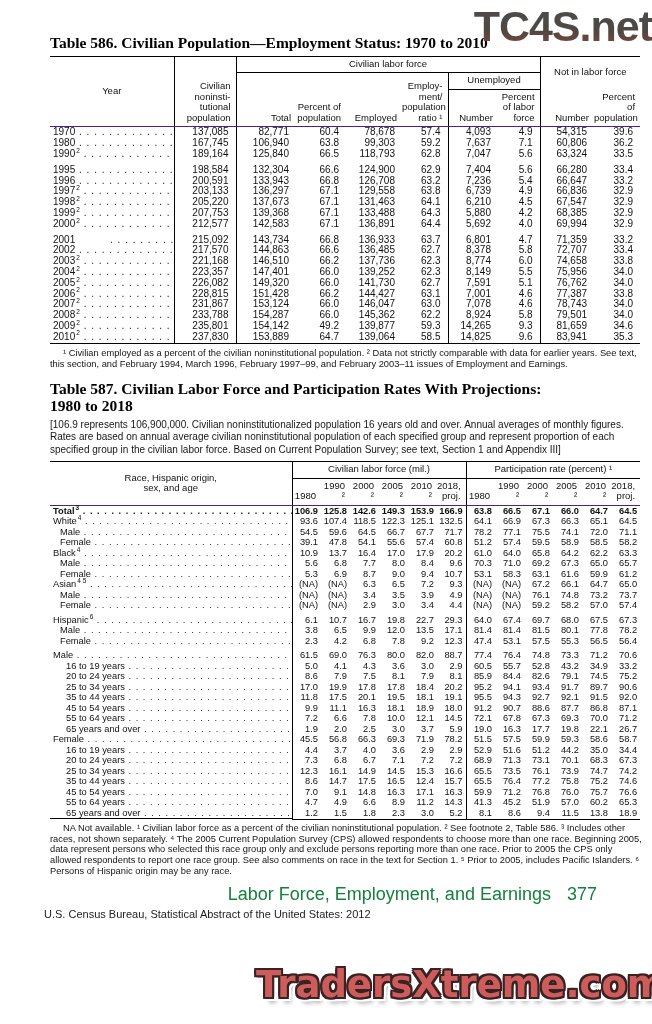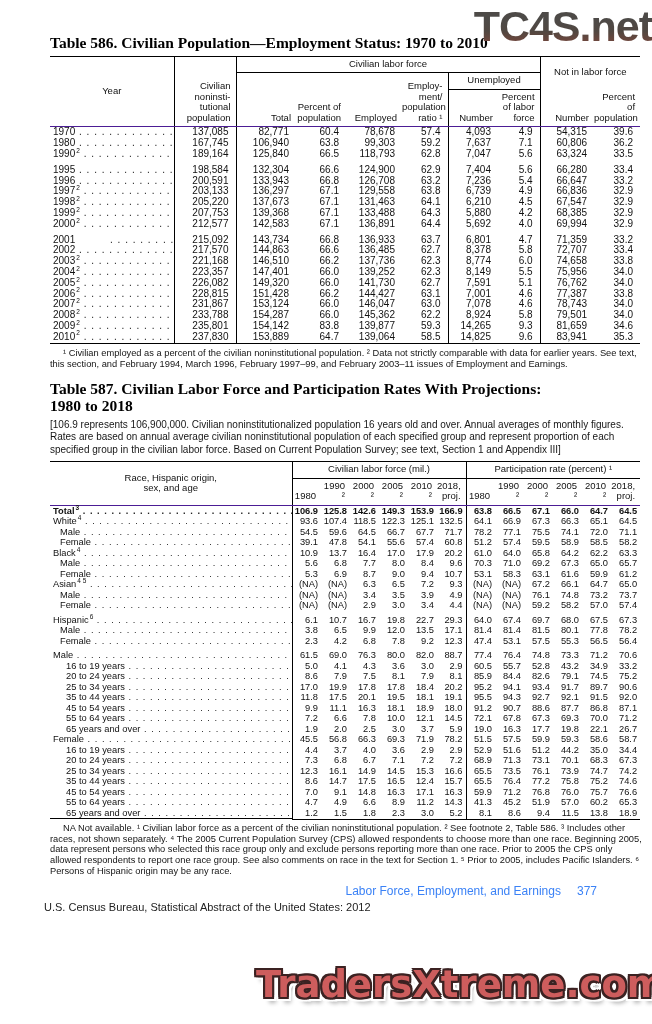--- a/index.html
+++ b/index.html
@@ -33,21 +33,21 @@
   tr.b td{font-weight:bold;}
   .lbl{white-space:nowrap;text-align:center;}
   .lbl sup{font-size:6.5px;line-height:0;margin-left:1px;}
   .leader{flex:1 1 auto;overflow:hidden;white-space:nowrap;letter-spacing:1px;color:#222;}
 
   .fn{font-size:9.3px;line-height:10.7px;margin:3px 0 0 0;max-width:594px;
       text-indent:13px;color:#141414;}
   .fn:first-of-type{margin-top:4px;}
 
   .footer{margin-top:8px;}
-  .run-line{text-align:right;padding-right:48px;font-size:12px;color:#3b82f6;}
+  .run-line{text-align:right;padding-right:48px;font-size:18px;color:#15803d;}
   .run-line .pg{margin-left:16px;}
   .imprint{font-size:11px;color:#222;margin-top:3px;margin-left:-6px;}
 
   
   .wm{position:absolute;z-index:10;pointer-events:none;}
   #wm-top{top:2px;right:0;font-weight:bold;font-size:43px;letter-spacing:-1px;
       font-family:"Liberation Sans",sans-serif;color:#52453e;}
   @supports (-webkit-background-clip:text){
     #wm-top{background:linear-gradient(#4d4a47 35%,#514741 60%,#82463a 95%);
       -webkit-background-clip:text;background-clip:text;color:transparent;}
@@ -395,21 +395,21 @@
             <td class="num vl">79,501</td>
             <td class="num">34.0</td>
           </tr>
           <tr>
             <td class="lblc" style="padding-left: 3px;">
               <span class="lbl">2009<sup>2</sup></span>
               <span class="leader">&nbsp;. . . . . . . . . . . . . . . . . . . . . . . . . . . . . . . . . . . . . . . . . . . . . . . . . . . . . . . . . . . . </span>
             </td>
             <td class="num vl">235,801</td>
             <td class="num vl">154,142</td>
-            <td class="num">83.8</td>
+            <td class="num">49.2</td>
             <td class="num">139,877</td>
             <td class="num">59.3</td>
             <td class="num vl">14,265</td>
             <td class="num">9.3</td>
             <td class="num vl">81,659</td>
             <td class="num">34.6</td>
           </tr>
           <tr>
             <td class="lblc" style="padding-left: 3px;">
               <span class="lbl">2010<sup>2</sup></span>

